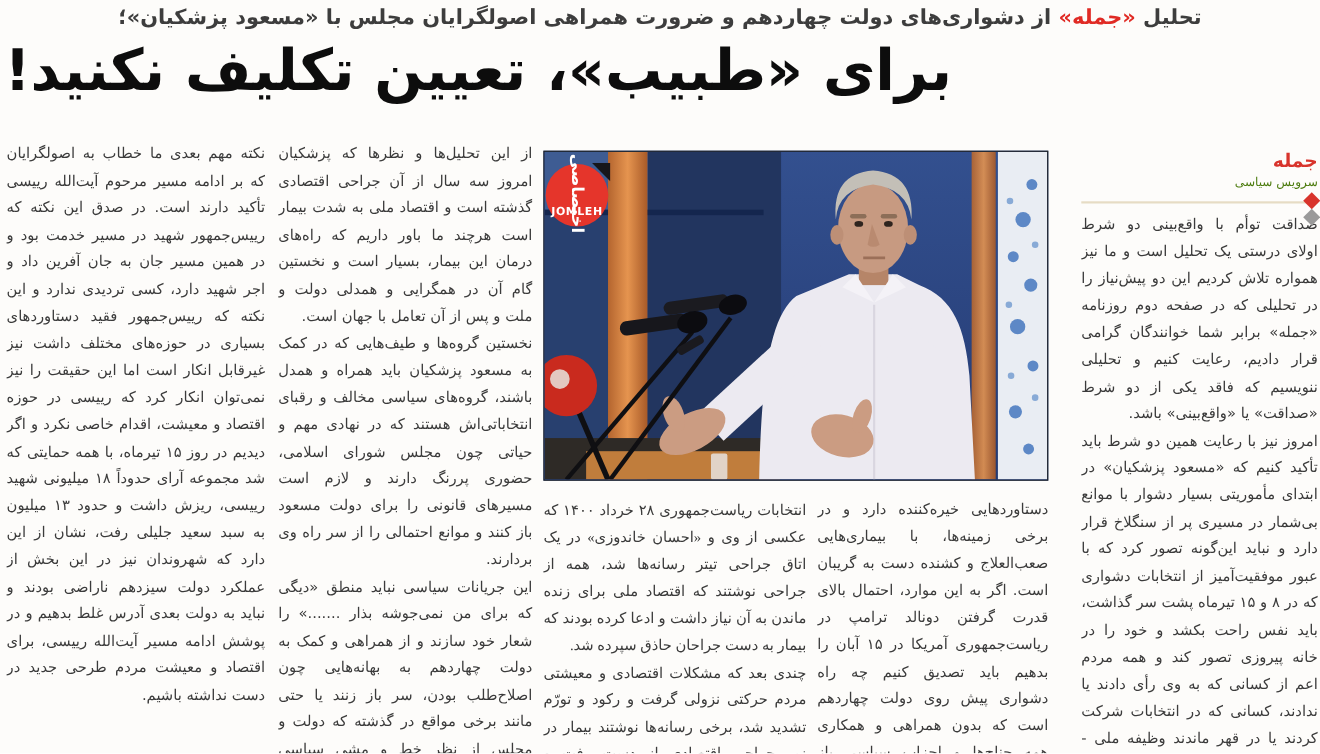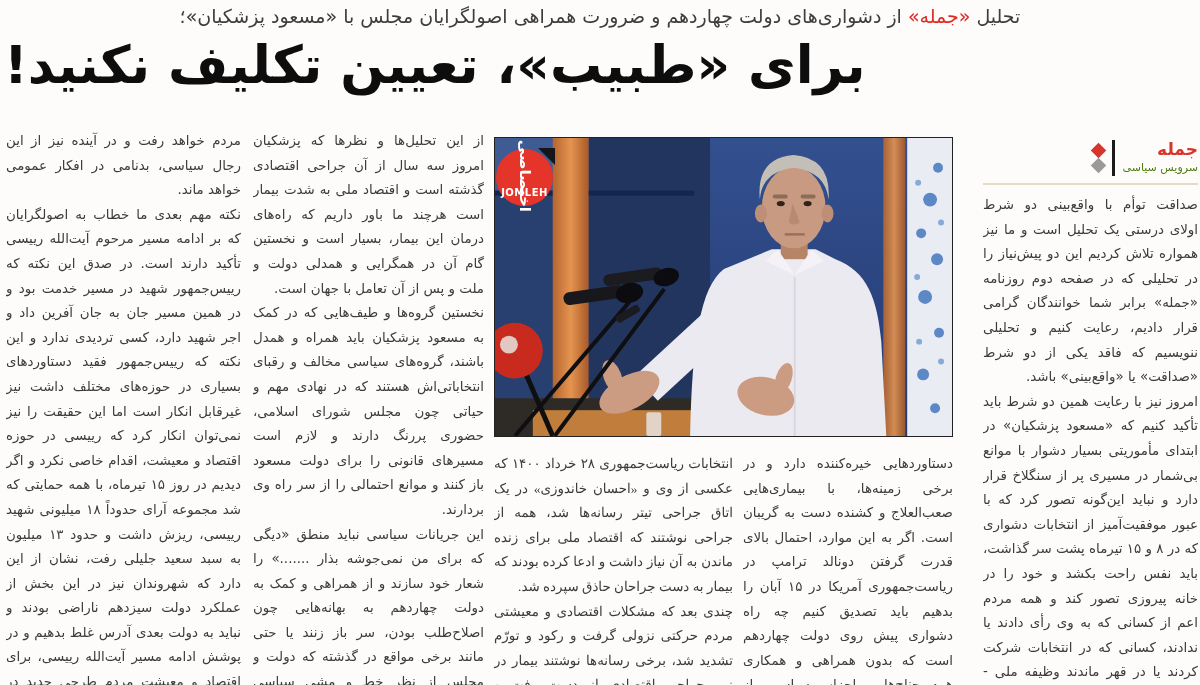--- a/index.html
+++ b/index.html
@@ -3,21 +3,21 @@
 <meta charset="utf-8">
 <style>
   html,body{margin:0;padding:0;background:#ffffff;}
   .page{
     position:relative;width:1200px;height:685px;overflow:hidden;
     background:#fdfcfa;font-family:"DejaVu Sans",sans-serif;direction:rtl;
   }
   
   .kicker{
     position:absolute;top:5px;left:0;right:0;text-align:center;
-    font-size:19px;font-weight:normal;color:#3d3d3d;letter-spacing:0;
+    font-size:19px;font-weight:bold;color:#3d3d3d;letter-spacing:0;
     white-space:nowrap;
   }
   .kicker .hl{color:#e02a24;}
   
   .headline{
     position:absolute;top:26px;left:4px;right:247px;margin:0;
     text-align:left;font-size:52px;line-height:1.5;font-weight:bold;color:#0d0d0d;
     white-space:nowrap;letter-spacing:-1px;
   }
   
@@ -31,22 +31,22 @@
   }
   .col-intro{width:215px;margin-left:30px;}
   .col-intro .paras{height:497px;}
   .col-middle{width:459px;margin-left:10px;}
   .col-mid-left{width:231px;margin-left:12px;}
   .col-mid-left .paras{height:556px;margin-top:2px;}
   .col-far-left{width:235px;}
   .col-far-left .paras{height:556px;margin-top:2px;}
   
   .section-head{
-    margin-top:10px;height:42px;display:flex;flex-direction:row;
-    justify-content:flex-start;align-items:center;
+    margin-top:10px;height:42px;display:flex;flex-direction:column;
+    justify-content:flex-start;align-items:flex-start;
   }
   .sec-titles{text-align:right;}
   .sec-title{font-size:17px;font-weight:bold;color:#d8342c;line-height:20px;}
   .sec-sub{font-size:11px;color:#4d7c0f;line-height:18px;}
   .sec-bar{width:3px;height:36px;background:#1a1a1a;margin:0 8px;}
   .sec-diamonds{display:flex;flex-direction:column;align-items:center;}
   .diamond{width:11px;height:11px;transform:rotate(45deg);margin:2px 0;}
   .diamond.red{background:#d8342c;}
   .diamond.gray{background:#9a9a9a;}
   .sec-rule{border:none;border-top:2px solid #e6dcc4;margin:4px 0 8px 0;}
@@ -218,19 +218,18 @@
     <section class="col-mid-left">
       <div class="paras">
           <p>از این تحلیل‌ها و نظرها که پزشکیان امروز سه سال از آن جراحی اقتصادی گذشته است و اقتصاد ملی به شدت بیمار است هرچند ما باور داریم که راه‌های درمان این بیمار، بسیار است و نخستین گام آن در همگرایی و همدلی دولت و ملت و پس از آن تعامل با جهان است.</p>
           <p>نخستین گروه‌ها و طیف‌هایی که در کمک به مسعود پزشکیان باید همراه و همدل باشند، گروه‌های سیاسی مخالف و رقبای انتخاباتی‌اش هستند که در نهادی مهم و حیاتی چون مجلس شورای اسلامی، حضوری پررنگ دارند و لازم است مسیرهای قانونی را برای دولت مسعود باز کنند و موانع احتمالی را از سر راه وی بردارند.</p>
           <p>این جریانات سیاسی نباید منطق «دیگی که برای من نمی‌جوشه بذار .......» را شعار خود سازند و از همراهی و کمک به دولت چهاردهم به بهانه‌هایی چون اصلاح‌طلب بودن، سر باز زنند یا حتی مانند برخی مواقع در گذشته که دولت و مجلس از نظر خط و مشی سیاسی ناهماهنگ بودند، بر سر راه دولت سنگ‌اندازی کنند چون دود چنین اختلافاتی تنها به چشم</p>
         </div>
     </section>
 
     <section class="col-far-left">
       <div class="paras">
-          <p>مردم خواهد رفت و در آینده نیز از این رجال سیاسی، بدنامی در افکار عمومی خواهد ماند.</p>
           <p>نکته مهم بعدی ما خطاب به اصولگرایان که بر ادامه مسیر مرحوم آیت‌الله رییسی تأکید دارند است. در صدق این نکته که رییس‌جمهور شهید در مسیر خدمت بود و در همین مسیر جان به جان آفرین داد و اجر شهید دارد، کسی تردیدی ندارد و این نکته که رییس‌جمهور فقید دستاوردهای بسیاری در حوزه‌های مختلف داشت نیز غیرقابل انکار است اما این حقیقت را نیز نمی‌توان انکار کرد که رییسی در حوزه اقتصاد و معیشت، اقدام خاصی نکرد و اگر دیدیم در روز ۱۵ تیرماه، با همه حمایتی که شد مجموعه آرای حدوداً ۱۸ میلیونی شهید رییسی، ریزش داشت و حدود ۱۳ میلیون به سبد سعید جلیلی رفت، نشان از این دارد که شهروندان نیز در این بخش از عملکرد دولت سیزدهم ناراضی بودند و نباید به دولت بعدی آدرس غلط بدهیم و در پوشش ادامه مسیر آیت‌الله رییسی، برای اقتصاد و معیشت مردم طرحی جدید در دست نداشته باشیم.</p>
         </div>
     </section>
 
   </div>
 </div>
 
 </body></html>

